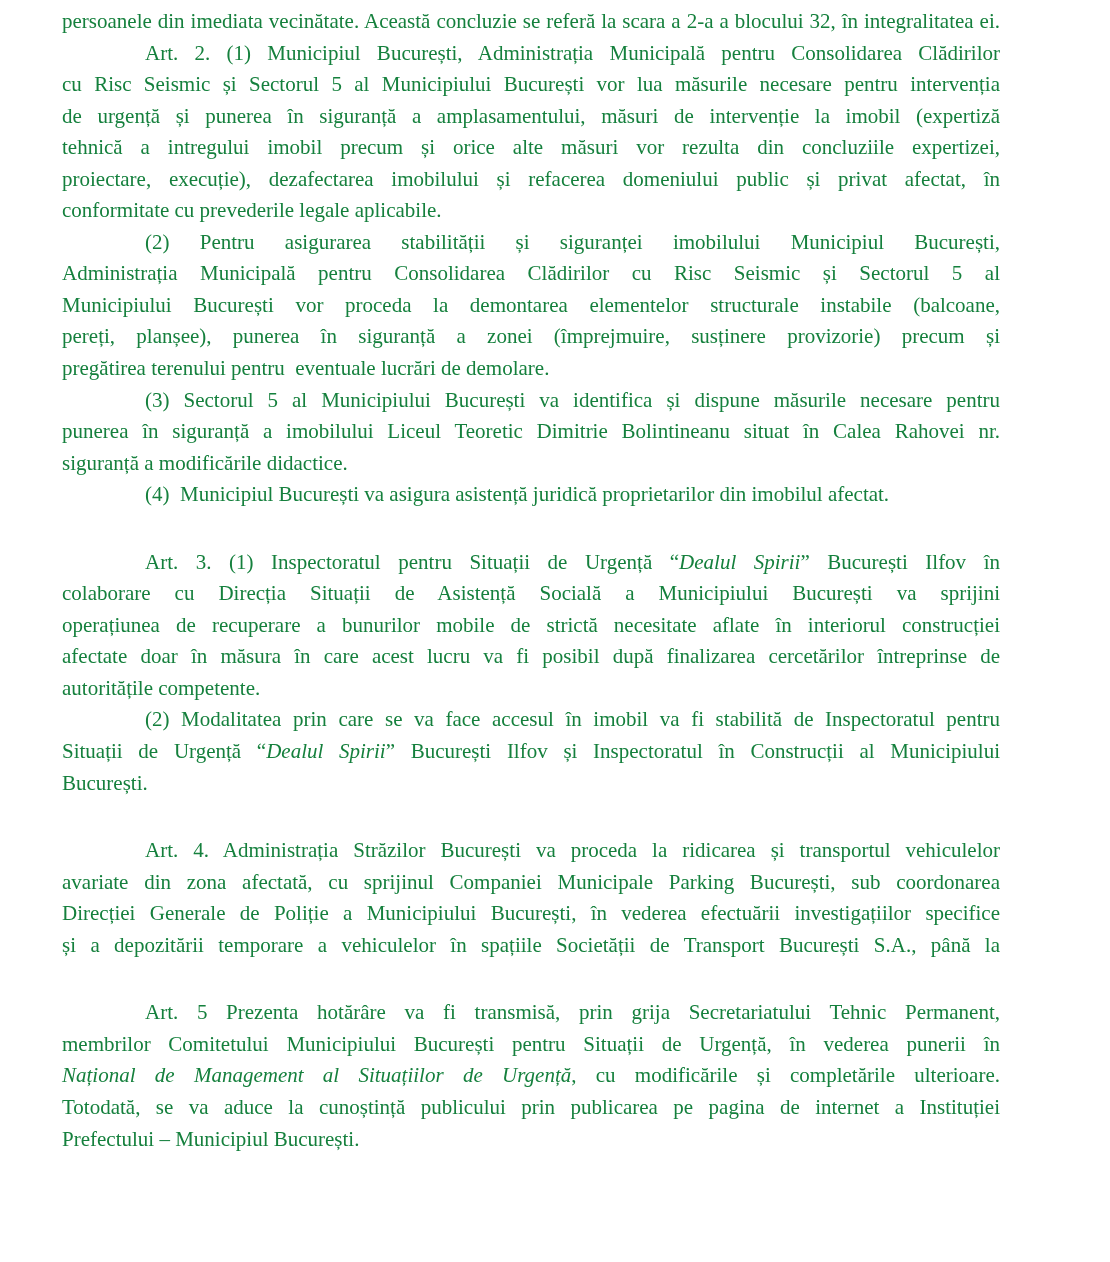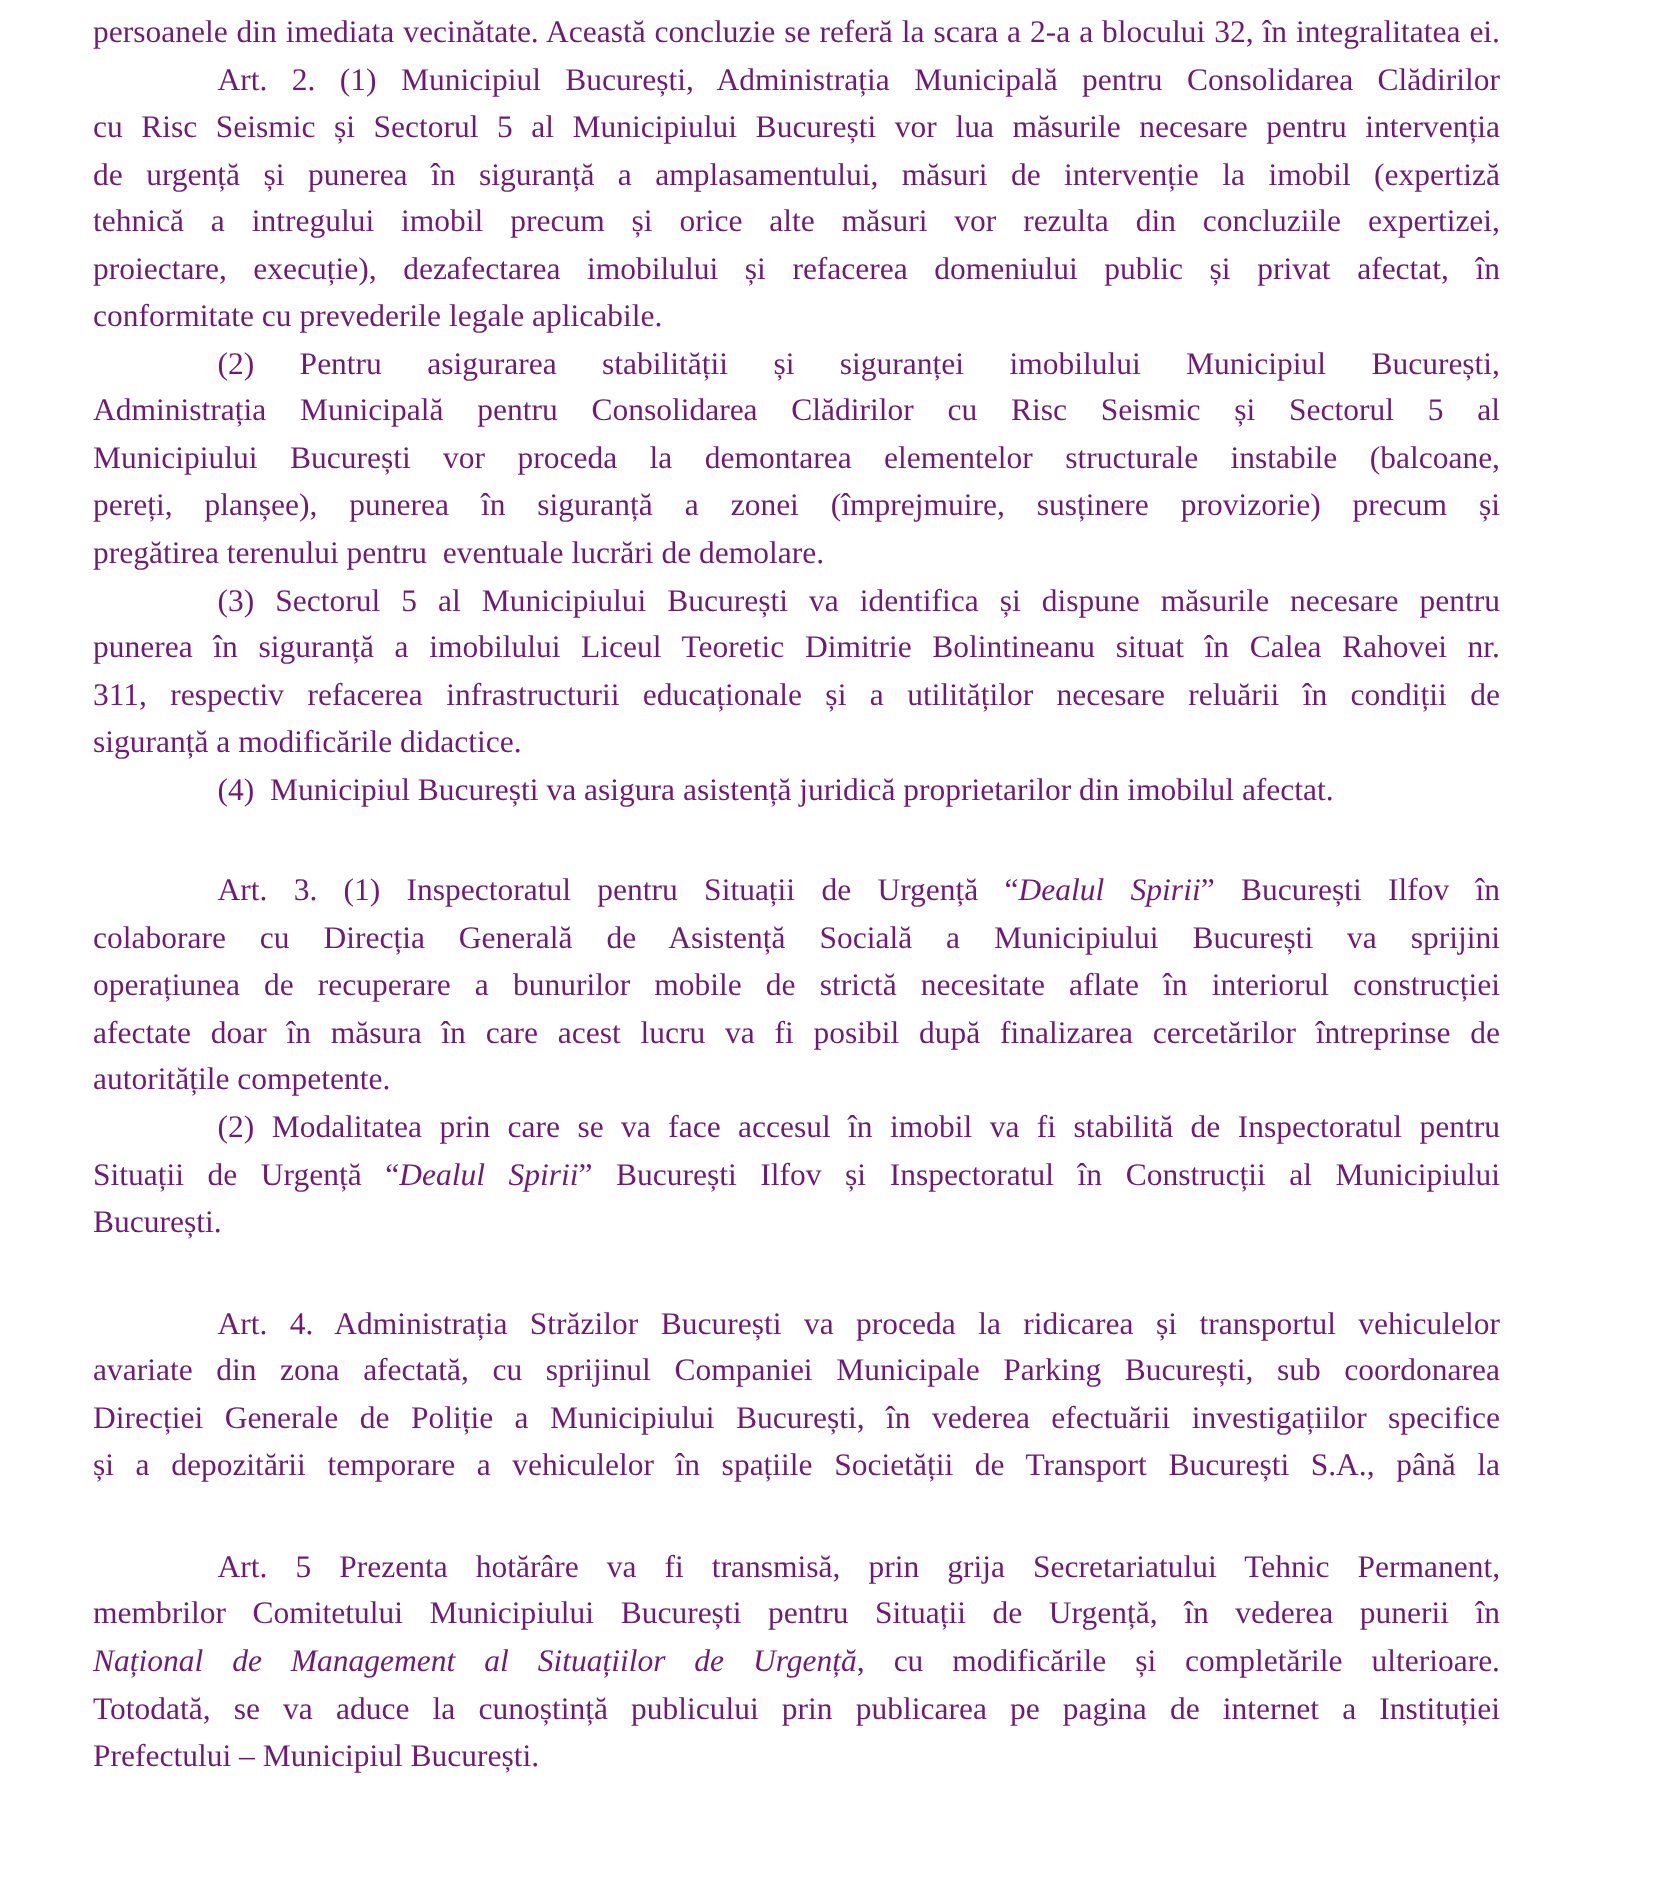--- a/index.html
+++ b/index.html
@@ -13,21 +13,21 @@
     overflow: hidden;
   }
   .document-page {
     box-sizing: border-box;
     width: 1062px;
     height: 1262px;
     padding: 6px 62px 0 62px;
     font-family: "Liberation Serif", "DejaVu Serif", serif;
     font-size: 21px;
     line-height: 31.55px;
-    color: #701a75;
+    color: #15803d;
   }
   .paragraph { margin: 0; }
   .paragraph.space-before { margin-top: 36px; }
   .line {
     text-align: justify;
     text-align-last: justify;
   }
   .line.line-last {
     text-align-last: left;
   }
@@ -56,29 +56,28 @@
       <div class="paragraph">
         <div class="line indented"><span class="">(2) Pentru asigurarea stabilității și siguranței imobilului Municipiul București,</span></div>
         <div class="line"><span class="">Administrația Municipală pentru Consolidarea Clădirilor cu Risc Seismic și Sectorul 5 al</span></div>
         <div class="line"><span class="">Municipiului București vor proceda la demontarea elementelor structurale instabile (balcoane,</span></div>
         <div class="line"><span class="">pereți, planșee), punerea în siguranță a zonei (împrejmuire, susținere provizorie) precum și</span></div>
         <div class="line line-last"><span class="">pregătirea terenului pentru&nbsp; eventuale lucrări de demolare.</span></div>
       </div>
       <div class="paragraph">
         <div class="line indented"><span class="">(3) Sectorul 5 al Municipiului București va identifica și dispune măsurile necesare pentru</span></div>
         <div class="line"><span class="">punerea în siguranță a imobilului Liceul Teoretic Dimitrie Bolintineanu situat în Calea Rahovei nr.</span></div>
-        <div class="line"><span class="">311, respectiv refacerea infrastructurii educaționale și a utilităților necesare reluării în condiții de</span></div>
         <div class="line line-last"><span class="">siguranță a modificările didactice.</span></div>
       </div>
       <div class="paragraph">
         <div class="line line-last indented"><span class="">(4)&nbsp; Municipiul București va asigura asistență juridică proprietarilor din imobilul afectat.</span></div>
       </div>
       <div class="paragraph space-before">
         <div class="line indented"><span class="run-b ">Art. 3.</span><span class=""> (1) Inspectoratul pentru Situații de Urgență “</span><span class="run-i">Dealul Spirii</span><span class="">” București Ilfov în</span></div>
-        <div class="line"><span class="">colaborare cu Direcția Generală de Asistență Socială a Municipiului București va sprijini</span></div>
+        <div class="line"><span class="">colaborare cu Direcția Situații de Asistență Socială a Municipiului București va sprijini</span></div>
         <div class="line"><span class="">operațiunea de recuperare a bunurilor mobile de strictă necesitate aflate în interiorul construcției</span></div>
         <div class="line"><span class="">afectate doar în măsura în care acest lucru va fi posibil după finalizarea cercetărilor întreprinse de</span></div>
         <div class="line line-last"><span class="">autoritățile competente.</span></div>
       </div>
       <div class="paragraph">
         <div class="line indented"><span class="">(2) Modalitatea prin care se va face accesul în imobil va fi stabilită de Inspectoratul pentru</span></div>
         <div class="line"><span class="">Situații de Urgență “</span><span class="run-i">Dealul Spirii</span><span class="">” București Ilfov și Inspectoratul în Construcții al Municipiului</span></div>
         <div class="line line-last"><span class="">București.</span></div>
       </div>
       <div class="paragraph space-before">

